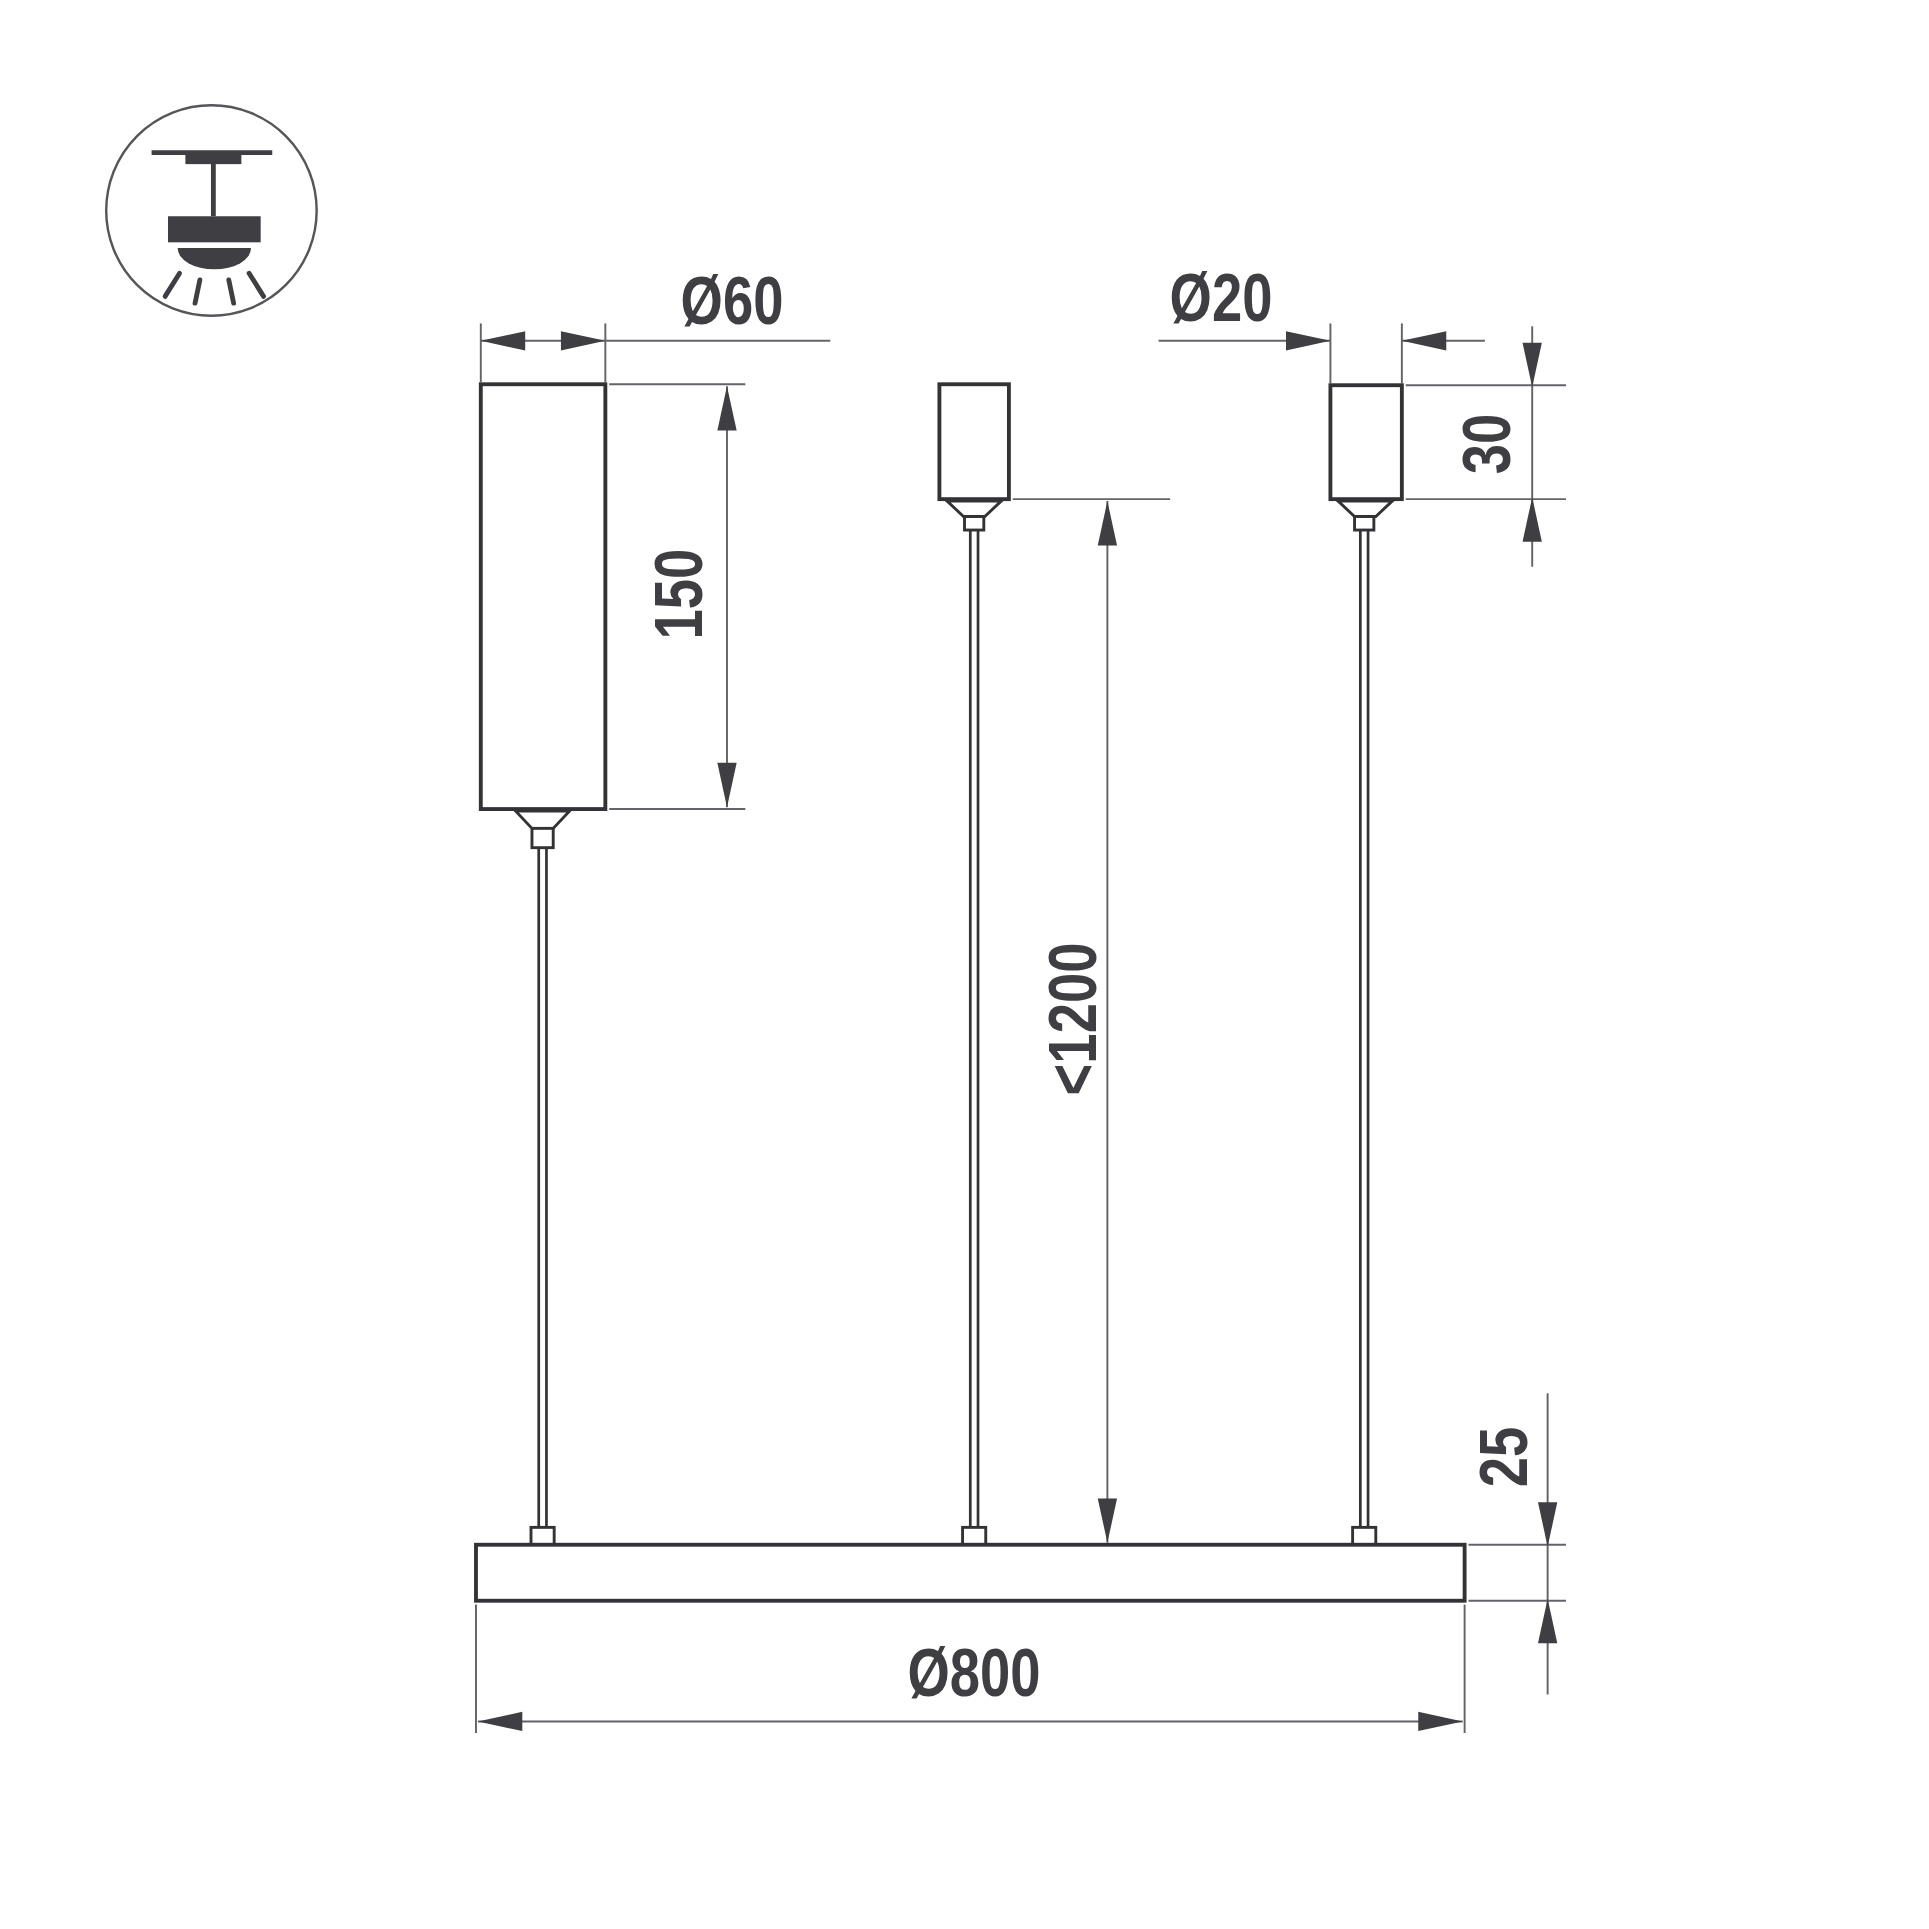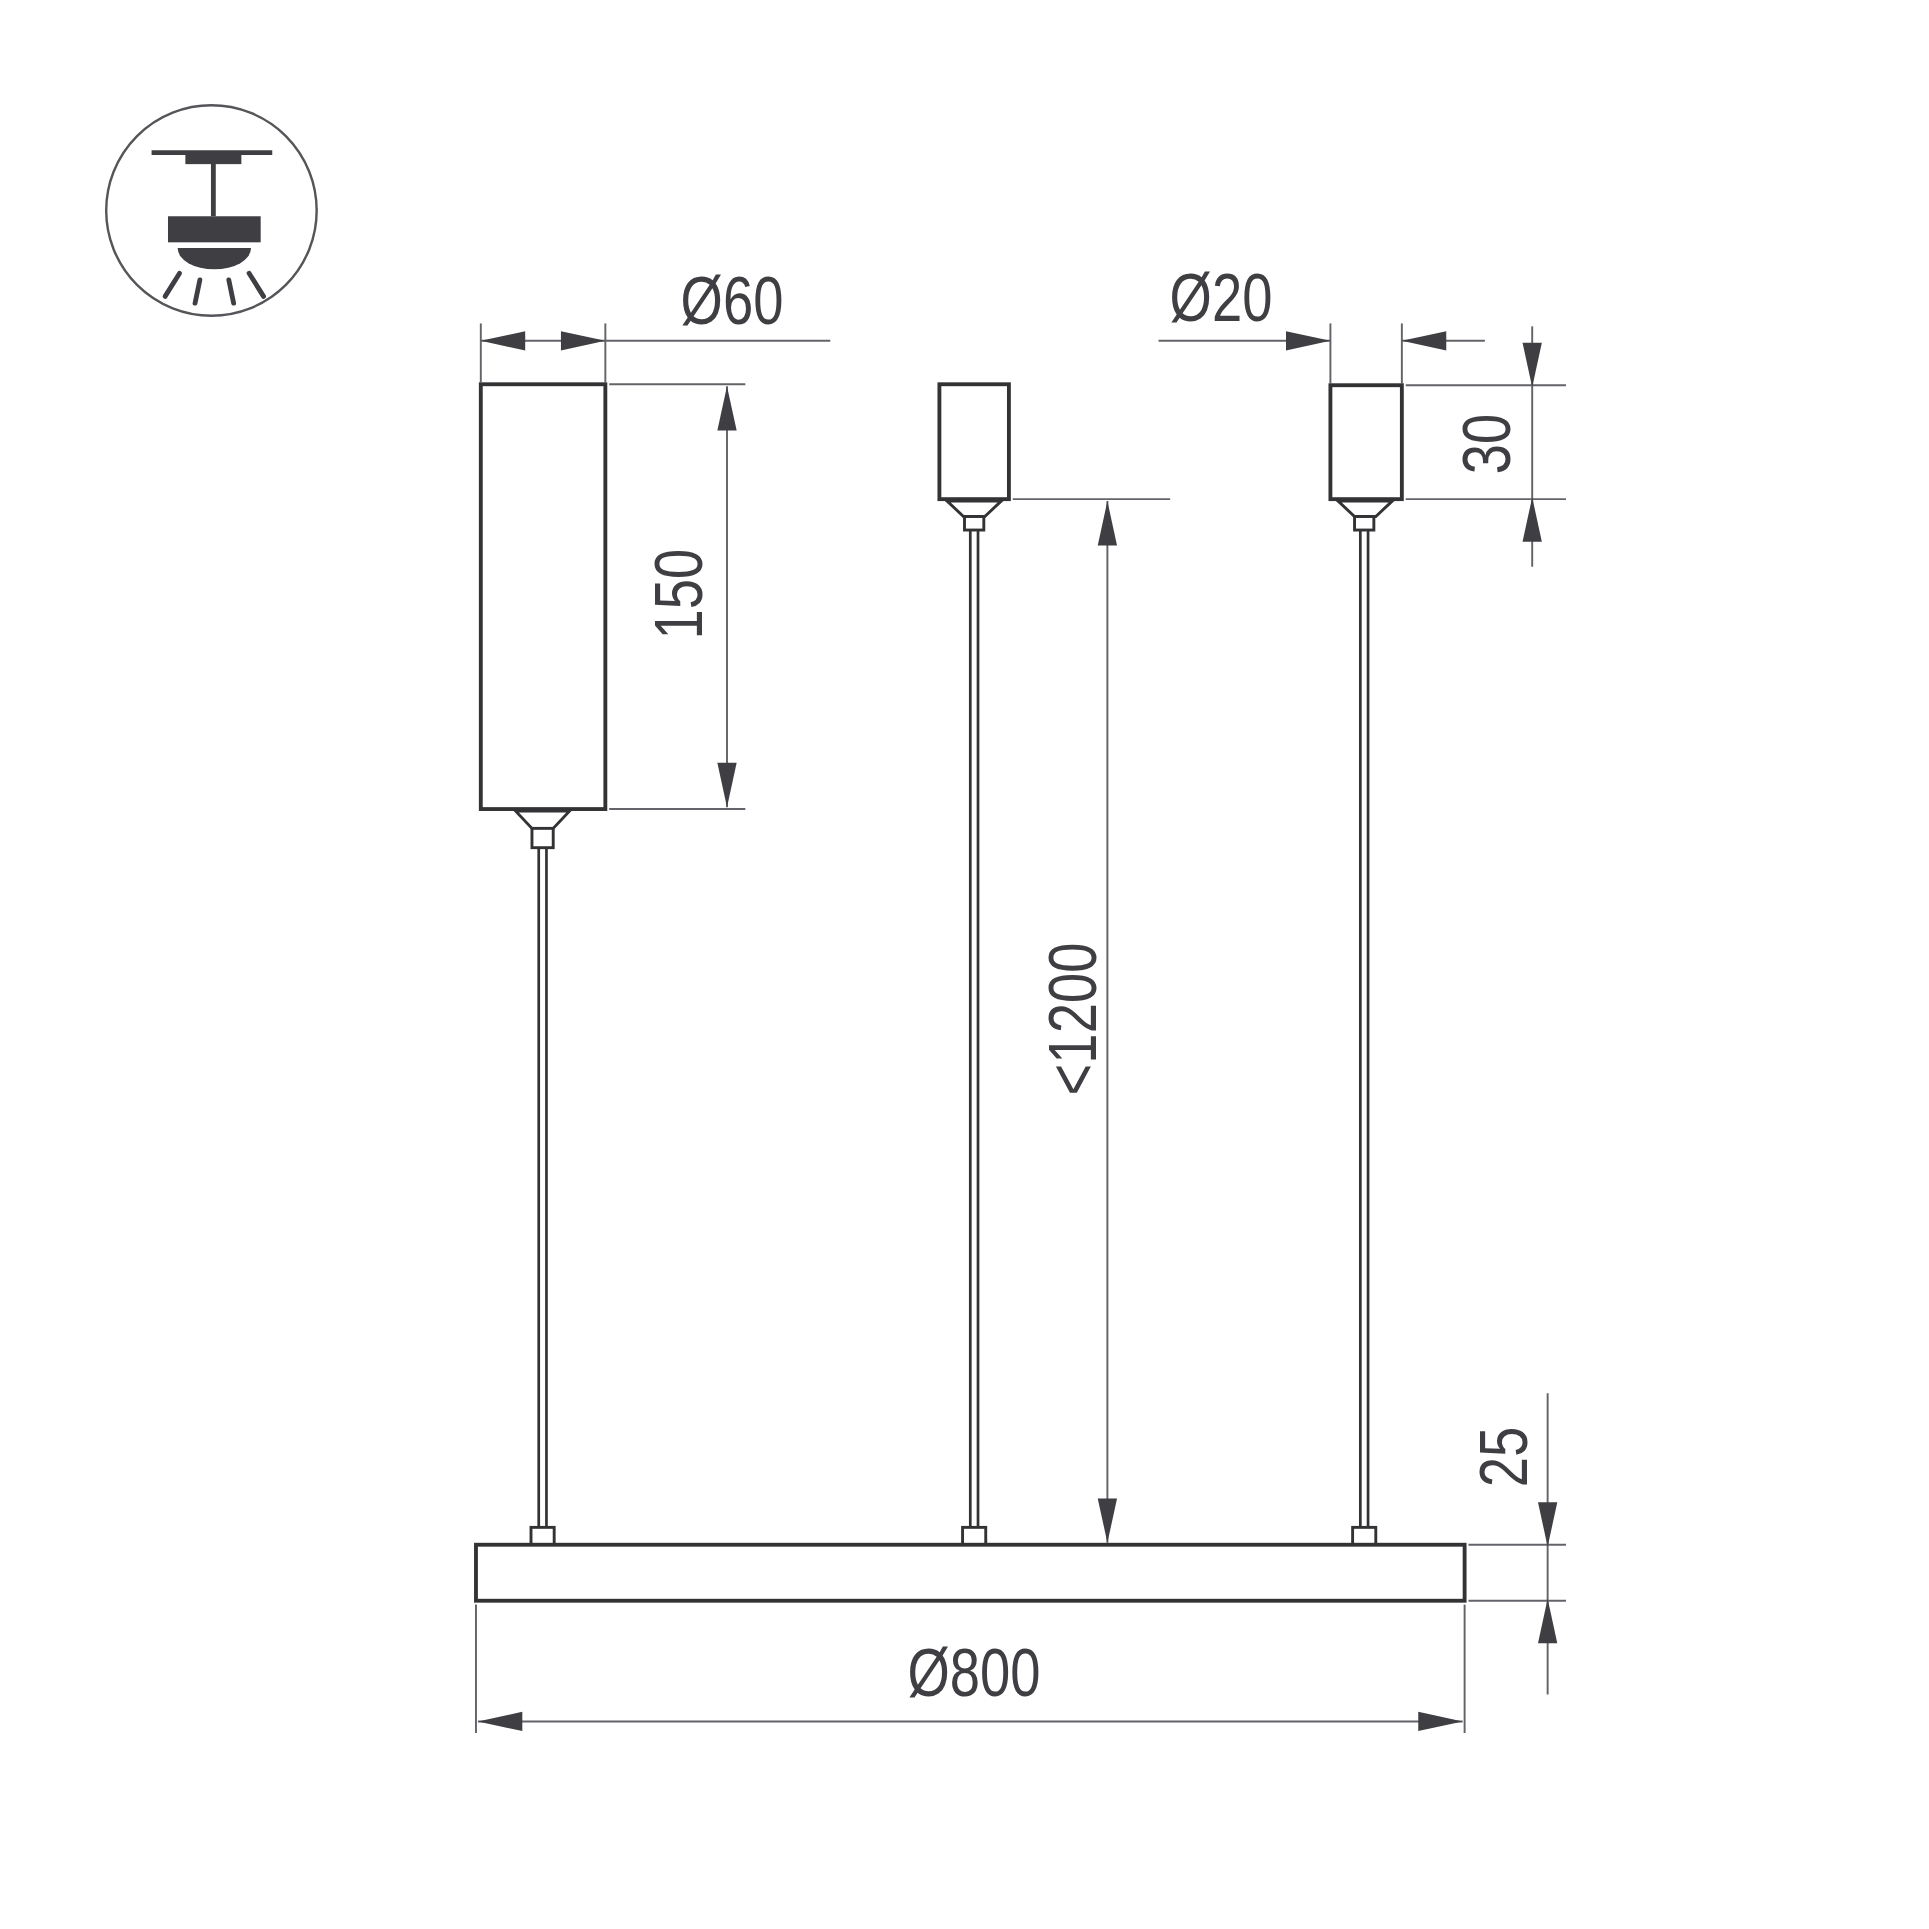--- a/index.html
+++ b/index.html
@@ -1,18 +1,18 @@
 <!DOCTYPE html>
 <html><head>
 <meta charset="utf-8">
 <style>
   html,body{margin:0;padding:0;background:#ffffff;}
   .canvas{
     position:relative;width:1730px;height:1929px;background:#ffffff;
-    font-family:"Liberation Sans",sans-serif;overflow:hidden;
+    font-family:"Liberation Sans",sans-serif;overflow:hidden;font-weight:bold;
   }
   .canvas svg{position:absolute;left:0;top:0;}
   .dim-label{
     position:absolute;font-size:68px;line-height:1;color:#3f3f43;
     white-space:nowrap;transform:translate(-50%,-50%) scaleX(0.8);
     transform-origin:center center;letter-spacing:0px;
   }
   .dim-label.vert{transform:translate(-50%,-50%) rotate(-90deg) scaleX(0.8);}
   
   .outline{stroke:#333336;stroke-width:4;fill:#ffffff;}

